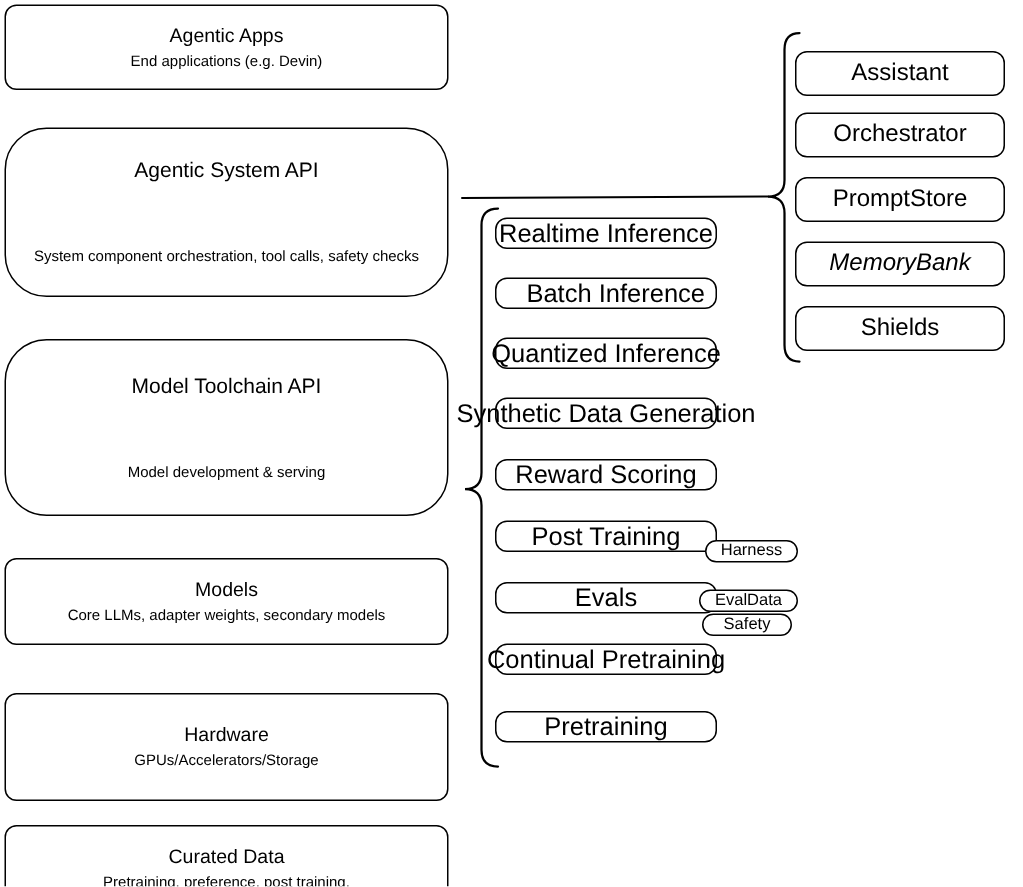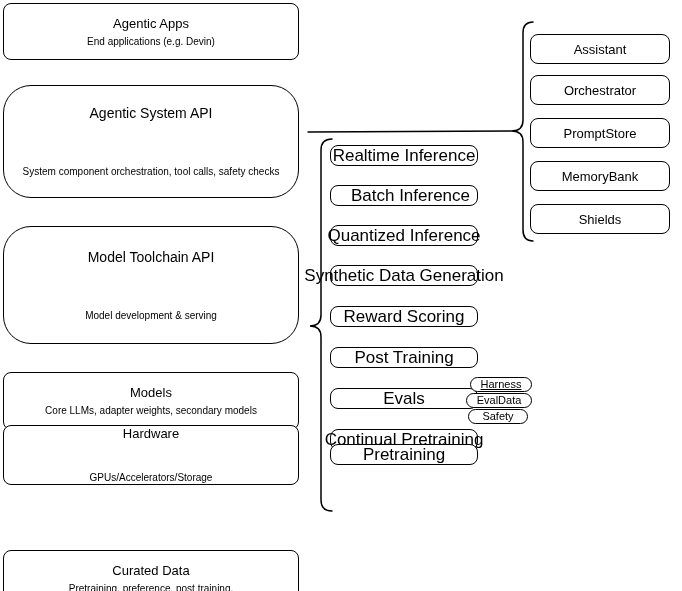--- a/index.html
+++ b/index.html
@@ -34,21 +34,21 @@
   .r28 { border-radius: 28px; gap: 40px; }
   .lbox .title { font-size: 13px; line-height: 16px; white-space: nowrap; }
   .lbox.big .title { font-size: 14px; line-height: 17px; }
   .lbox .subtitle { font-size: 10px; line-height: 13px; margin-top: 3px; white-space: nowrap; }
   .mbox {
     left: 330px; width: 148px; height: 21px;
     border-radius: 8px; font-size: 17px; white-space: nowrap;
   }
   .rbox {
     left: 530px; width: 140px; height: 30px;
-    border-radius: 8px; font-size: 13px; white-space: nowrap;
+    border-radius: 8px; font-size: 16px; white-space: nowrap;
   }
   .pill {
     height: 15px; border-radius: 8px;
     font-size: 11px; line-height: 11px; white-space: nowrap;
     z-index: 2;
   }
 </style>
 </head>
 <body>
 
@@ -69,21 +69,21 @@
     <div class="subtitle">System component orchestration, tool calls, safety checks</div>
   </div>
   <div class="node lbox big r28" style="top:226px;height:118px;">
     <div class="title">Model Toolchain API</div>
     <div class="subtitle">Model development &amp; serving</div>
   </div>
   <div class="node lbox r12" style="top:372px;height:58px;">
     <div class="title">Models</div>
     <div class="subtitle">Core LLMs, adapter weights, secondary models</div>
   </div>
-  <div class="node lbox r12" style="top:425px;height:60px;justify-content:space-between;">
+  <div class="node lbox r12" style="top:462px;height:72px;">
     <div class="title">Hardware</div>
     <div class="subtitle">GPUs/Accelerators/Storage</div>
   </div>
   <div class="node lbox r12" style="top:530px;height:58px;margin-top:20px;">
     <div class="title">Curated Data</div>
     <div class="subtitle">Pretraining, preference, post training.</div>
   </div>
 
   <div class="node mbox" style="top:145px;">
     <span>Realtime Inference</span>
@@ -102,43 +102,43 @@
   </div>
   <div class="node mbox" style="top:347px;">
     <span>Post Training</span>
   </div>
   <div class="node mbox" style="top:388px;">
     <span>Evals</span>
   </div>
   <div class="node mbox" style="top:429px;">
     <span>Continual Pretraining</span>
   </div>
-  <div class="node mbox" style="top:444px;">
+  <div class="node mbox" style="top:474px;">
     <span>Pretraining</span>
   </div>
 
-  <div class="node pill" style="left:470px;top:377px;width:62px;text-decoration:underline;">
+  <div class="node pill" style="left:470px;top:360px;width:62px;">
     <span>Harness</span>
   </div>
   <div class="node pill" style="left:466px;top:393px;width:66px;">
     <span>EvalData</span>
   </div>
   <div class="node pill" style="left:468px;top:409px;width:60px;">
     <span>Safety</span>
   </div>
 
   <div class="node rbox" style="top:34px;">
     <span>Assistant</span>
   </div>
   <div class="node rbox" style="top:75px;">
     <span>Orchestrator</span>
   </div>
   <div class="node rbox" style="top:118px;">
     <span>PromptStore</span>
   </div>
-  <div class="node rbox" style="top:161px;">
+  <div class="node rbox" style="top:161px;font-style:italic;">
     <span>MemoryBank</span>
   </div>
   <div class="node rbox" style="top:204px;">
     <span>Shields</span>
   </div>
 
 </div>
 
 </body></html>

